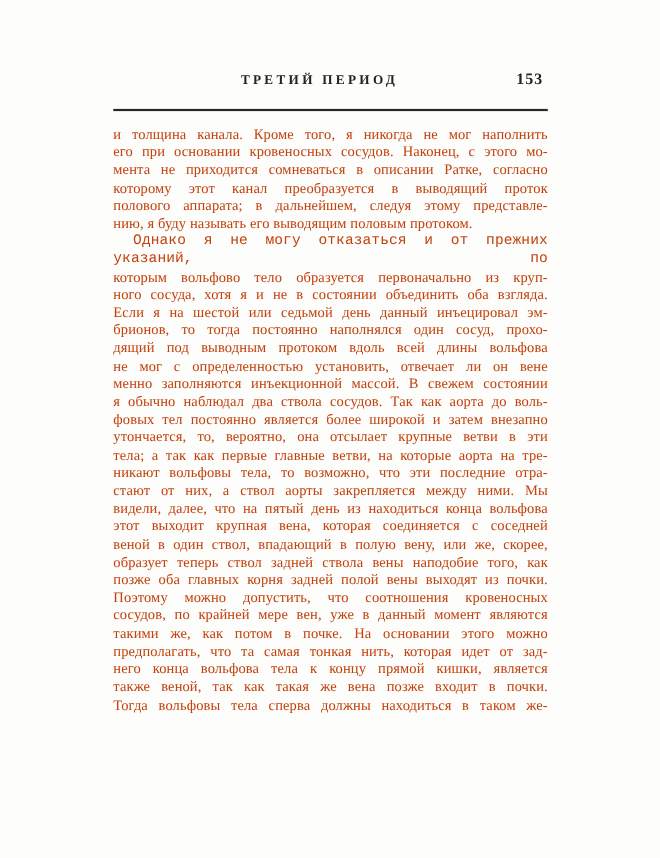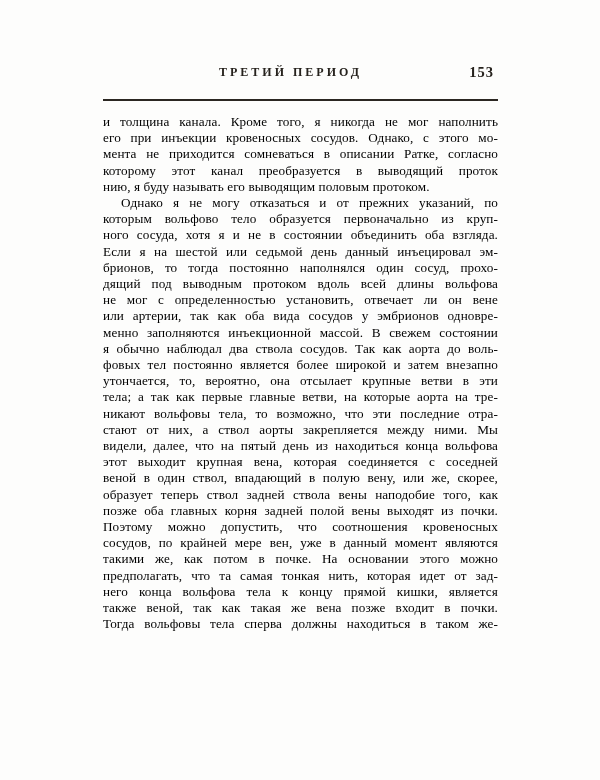--- a/index.html
+++ b/index.html
@@ -61,68 +61,69 @@
   }
 
   .text-block {
     position: absolute;
     top: 114px;
     left: 103px;
     width: 395px;
     font-size: 13.2px;
     line-height: 16.2px;
     letter-spacing: 0.1px;
-    color: #000000;
+    color: #c2410c;
   }
 
   .paragraph { display: block; }
 
   .text-line {
     text-align: justify;
     text-align-last: justify;
     white-space: normal;
   }
 
   .text-line.no-stretch {
     text-align-last: left;
   }
 
   .text-line.indented {
     text-indent: 18px;
+    font-family: Liberation Mono, monospace;
   }
 </style>
 </head>
 <body>
 
 <div class="page">
 
   <div class="running-head">
     <div class="chapter-title">ТРЕТИЙ ПЕРИОД</div>
     <div class="page-number">153</div>
   </div>
 
   <div class="header-rule"></div>
 
   <div class="text-block">
       <div class="paragraph">
         <div class="text-line">и толщина канала. Кроме того, я никогда не мог наполнить</div>
-        <div class="text-line">его при инъекции кровеносных сосудов. Однако, с этого мо-</div>
+        <div class="text-line">его при основании кровеносных сосудов. Наконец, с этого мо-</div>
         <div class="text-line">мента не приходится сомневаться в описании Ратке, согласно</div>
         <div class="text-line">которому этот канал преобразуется в выводящий проток</div>
+        <div class="text-line">полового аппарата; в дальнейшем, следуя этому представле-</div>
         <div class="text-line no-stretch">нию, я буду называть его выводящим половым протоком.</div>
       </div>
       <div class="paragraph">
         <div class="text-line indented">Однако я не могу отказаться и от прежних указаний, по</div>
         <div class="text-line">которым вольфово тело образуется первоначально из круп-</div>
         <div class="text-line">ного сосуда, хотя я и не в состоянии объединить оба взгляда.</div>
         <div class="text-line">Если я на шестой или седьмой день данный инъецировал эм-</div>
         <div class="text-line">брионов, то тогда постоянно наполнялся один сосуд, прохо-</div>
         <div class="text-line">дящий под выводным протоком вдоль всей длины вольфова</div>
         <div class="text-line">не мог с определенностью установить, отвечает ли он вене</div>
-        <div class="text-line">или артерии, так как оба вида сосудов у эмбрионов одновре-</div>
         <div class="text-line">менно заполняются инъекционной массой. В свежем состоянии</div>
         <div class="text-line">я обычно наблюдал два ствола сосудов. Так как аорта до воль-</div>
         <div class="text-line">фовых тел постоянно является более широкой и затем внезапно</div>
         <div class="text-line">утончается, то, вероятно, она отсылает крупные ветви в эти</div>
         <div class="text-line">тела; а так как первые главные ветви, на которые аорта на тре-</div>
         <div class="text-line">никают вольфовы тела, то возможно, что эти последние отра-</div>
         <div class="text-line">стают от них, а ствол аорты закрепляется между ними. Мы</div>
         <div class="text-line">видели, далее, что на пятый день из находиться конца вольфова</div>
         <div class="text-line">этот выходит крупная вена, которая соединяется с соседней</div>
         <div class="text-line">веной в один ствол, впадающий в полую вену, или же, скорее,</div>

